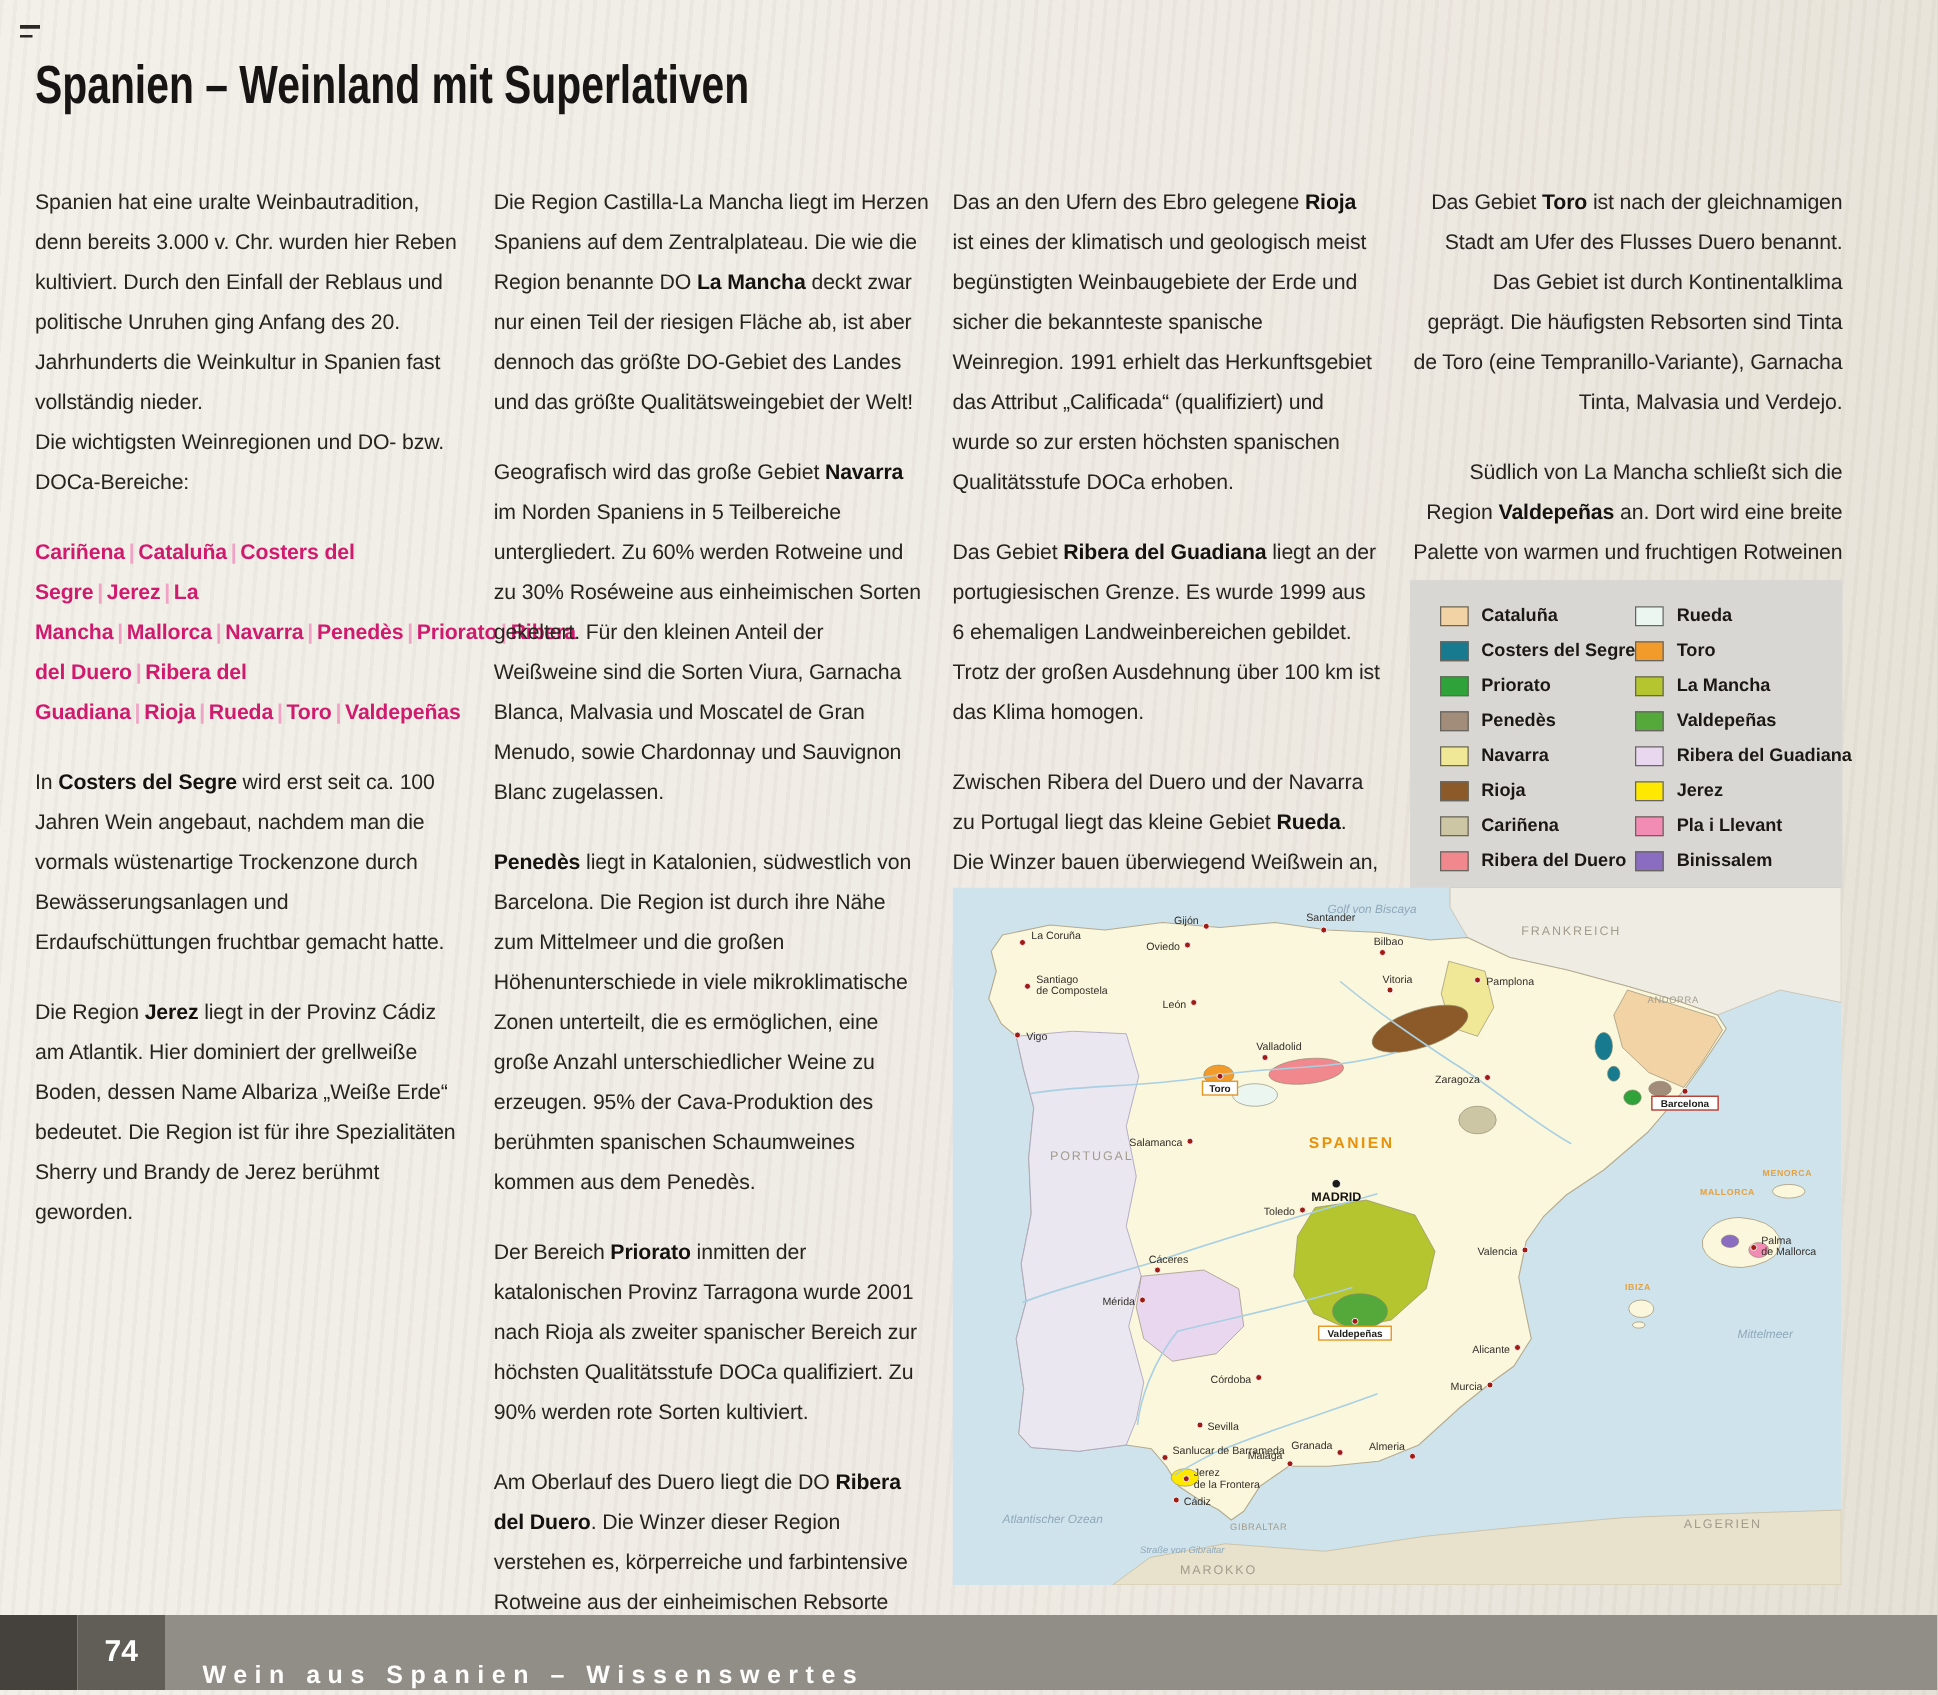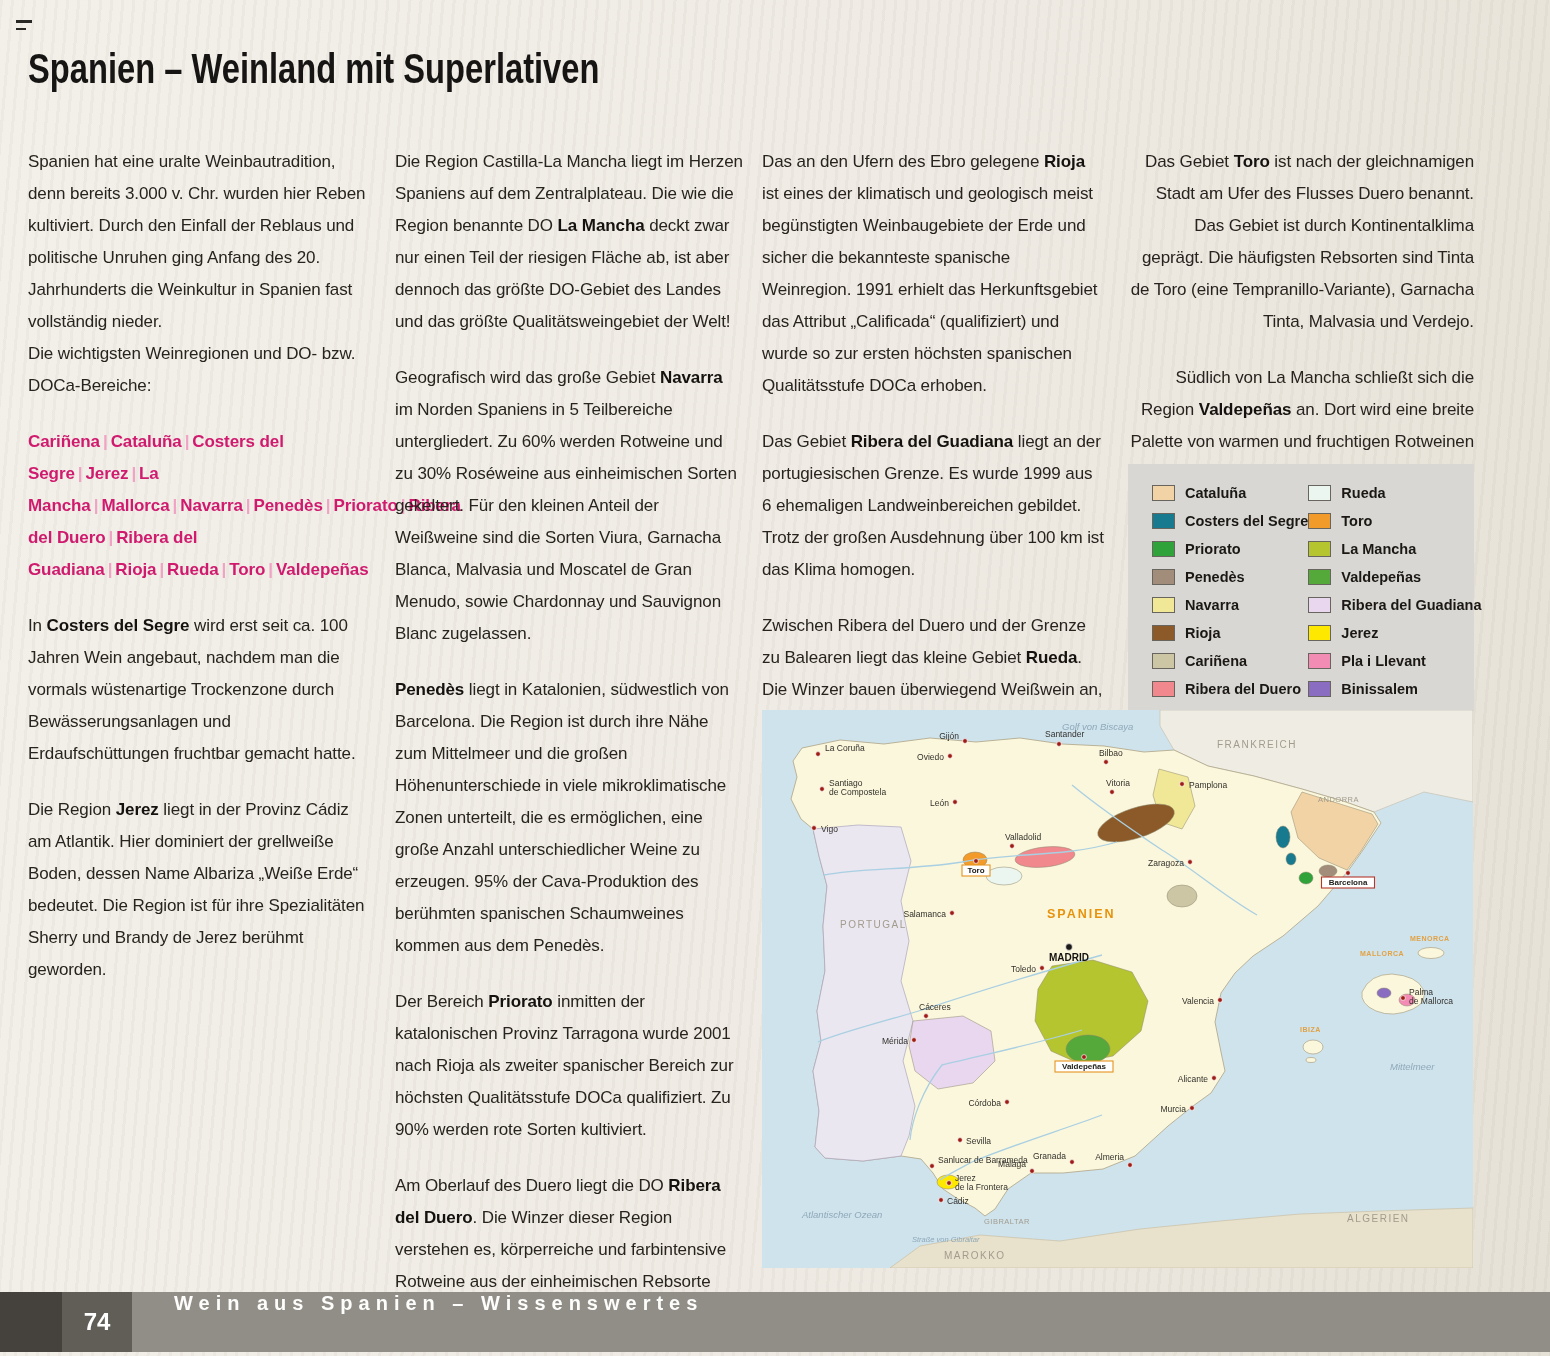--- a/index.html
+++ b/index.html
@@ -60,22 +60,22 @@
   .geo-sea-sm   { font-size:7.5px; fill:#8fa9b8; font-style:italic; }
   .geo-country  { font-size:10px; fill:#a29c8d; letter-spacing:1.5px; }
   .geo-country-sm { font-size:7.5px; fill:#a29c8d; letter-spacing:0.5px; }
   .geo-spain    { font-size:12.5px; fill:#e8920c; font-weight:700; letter-spacing:2px; }
   .geo-island   { font-size:7px; fill:#e2a243; font-weight:700; letter-spacing:0.5px; }
 
   .footer { position:absolute; left:0; top:1292px; width:1550px; height:60px; display:flex; }
   .footer-stub { width:62px; background:#45423d; }
   .footer-num  { width:70px; background:#615e58; color:#fff; font-size:24px; font-weight:700;
                  display:flex; align-items:center; justify-content:center; }
-  .footer-bar  { flex:1; background:#918e88; color:#fdfdfc; display:flex; align-items:flex-start;
-                 padding-left:42px; font-size:20px; font-weight:700; letter-spacing:6px; white-space:nowrap; }
+  .footer-bar  { flex:1; background:#918e88; color:#fdfdfc; display:flex; align-items:flex-end;
+                 padding-left:30px; font-size:20px; font-weight:700; letter-spacing:6px; white-space:nowrap; }
 </style>
 </head>
 <body>
 
 <div class="page">
   <div class="texture"></div>
 
   <div class="menu-icon">
     <span></span>
       <span></span>
@@ -93,21 +93,21 @@
   <div class="col col-2">
       <p><span>Die Region Castilla-La Mancha liegt im Herzen Spaniens auf dem Zentralplateau. Die wie die Region benannte DO </span><b>La Mancha</b><span> deckt zwar nur einen Teil der riesigen Fläche ab, ist aber dennoch das größte DO-Gebiet des Landes und das größte Qualitätsweingebiet der Welt!</span></p>
       <p><span>Geografisch wird das große Gebiet </span><b>Navarra</b><span> im Norden Spaniens in 5 Teilbereiche untergliedert. Zu 60% werden Rotweine und zu 30% Roséweine aus einheimischen Sorten gekeltert. Für den kleinen Anteil der Weißweine sind die Sorten Viura, Garnacha Blanca, Malvasia und Moscatel de Gran Menudo, sowie Chardonnay und Sauvignon Blanc zugelassen.</span></p>
       <p><b>Penedès</b><span> liegt in Katalonien, südwestlich von Barcelona. Die Region ist durch ihre Nähe zum Mittelmeer und die großen Höhenunterschiede in viele mikroklimatische Zonen unterteilt, die es ermöglichen, eine große Anzahl unterschiedlicher Weine zu erzeugen. 95% der Cava-Produktion des berühmten spanischen Schaumweines kommen aus dem Penedès.</span></p>
       <p><span>Der Bereich </span><b>Priorato</b><span> inmitten der katalonischen Provinz Tarragona wurde 2001 nach Rioja als zweiter spanischer Bereich zur höchsten Qualitätsstufe DOCa qualifiziert. Zu 90% werden rote Sorten kultiviert.</span></p>
       <p><span>Am Oberlauf des Duero liegt die DO </span><b>Ribera del Duero</b><span>. Die Winzer dieser Region verstehen es, körperreiche und farbintensive Rotweine aus der einheimischen Rebsorte Tempranillo herzustellen.</span></p>
     </div>
   <div class="col col-3">
       <p><span>Das an den Ufern des Ebro gelegene </span><b>Rioja</b><span> ist eines der klimatisch und geologisch meist begünstigten Weinbaugebiete der Erde und sicher die bekannteste spanische Weinregion. 1991 erhielt das Herkunftsgebiet das Attribut „Calificada“ (qualifiziert) und wurde so zur ersten höchsten spanischen Qualitätsstufe DOCa erhoben.</span></p>
       <p><span>Das Gebiet </span><b>Ribera del Guadiana</b><span> liegt an der portugiesischen Grenze. Es wurde 1999 aus 6 ehemaligen Landweinbereichen gebildet. Trotz der großen Ausdehnung über 100 km ist das Klima homogen.</span></p>
-      <p><span>Zwischen Ribera del Duero und der Grenze zu Balearen liegt das kleine Gebiet </span><b>Rueda</b><span>. Die Winzer bauen überwiegend Weißwein an, zumeist Verdejo oder Sauvignon Blanc, aus denen sie frische Weine vinifizieren.</span></p>
+      <p><span>Zwischen Ribera del Duero und der Navarra zu Portugal liegt das kleine Gebiet </span><b>Rueda</b><span>. Die Winzer bauen überwiegend Weißwein an, zumeist Verdejo oder Sauvignon Blanc, aus denen sie frische Weine vinifizieren.</span></p>
     </div>
   <div class="col col-4">
       <p><span>Das Gebiet </span><b>Toro</b><span> ist nach der gleichnamigen Stadt am Ufer des Flusses Duero benannt. Das Gebiet ist durch Kontinentalklima geprägt. Die häufigsten Rebsorten sind Tinta de Toro (eine Tempranillo-Variante), Garnacha Tinta, Malvasia und Verdejo.</span></p>
       <p><span>Südlich von La Mancha schließt sich die Region </span><b>Valdepeñas</b><span> an. Dort wird eine breite Palette von warmen und fruchtigen Rotweinen erzeugt, von denen viele in Barriques zu eleganten Reservas und Gran Reservas reifen.</span></p>
     </div>
 
   <div class="legend">
     <div class="legend-col">
         <div class="legend-item">
           <span class="swatch" style="background: rgb(242, 211, 166);"></span>

